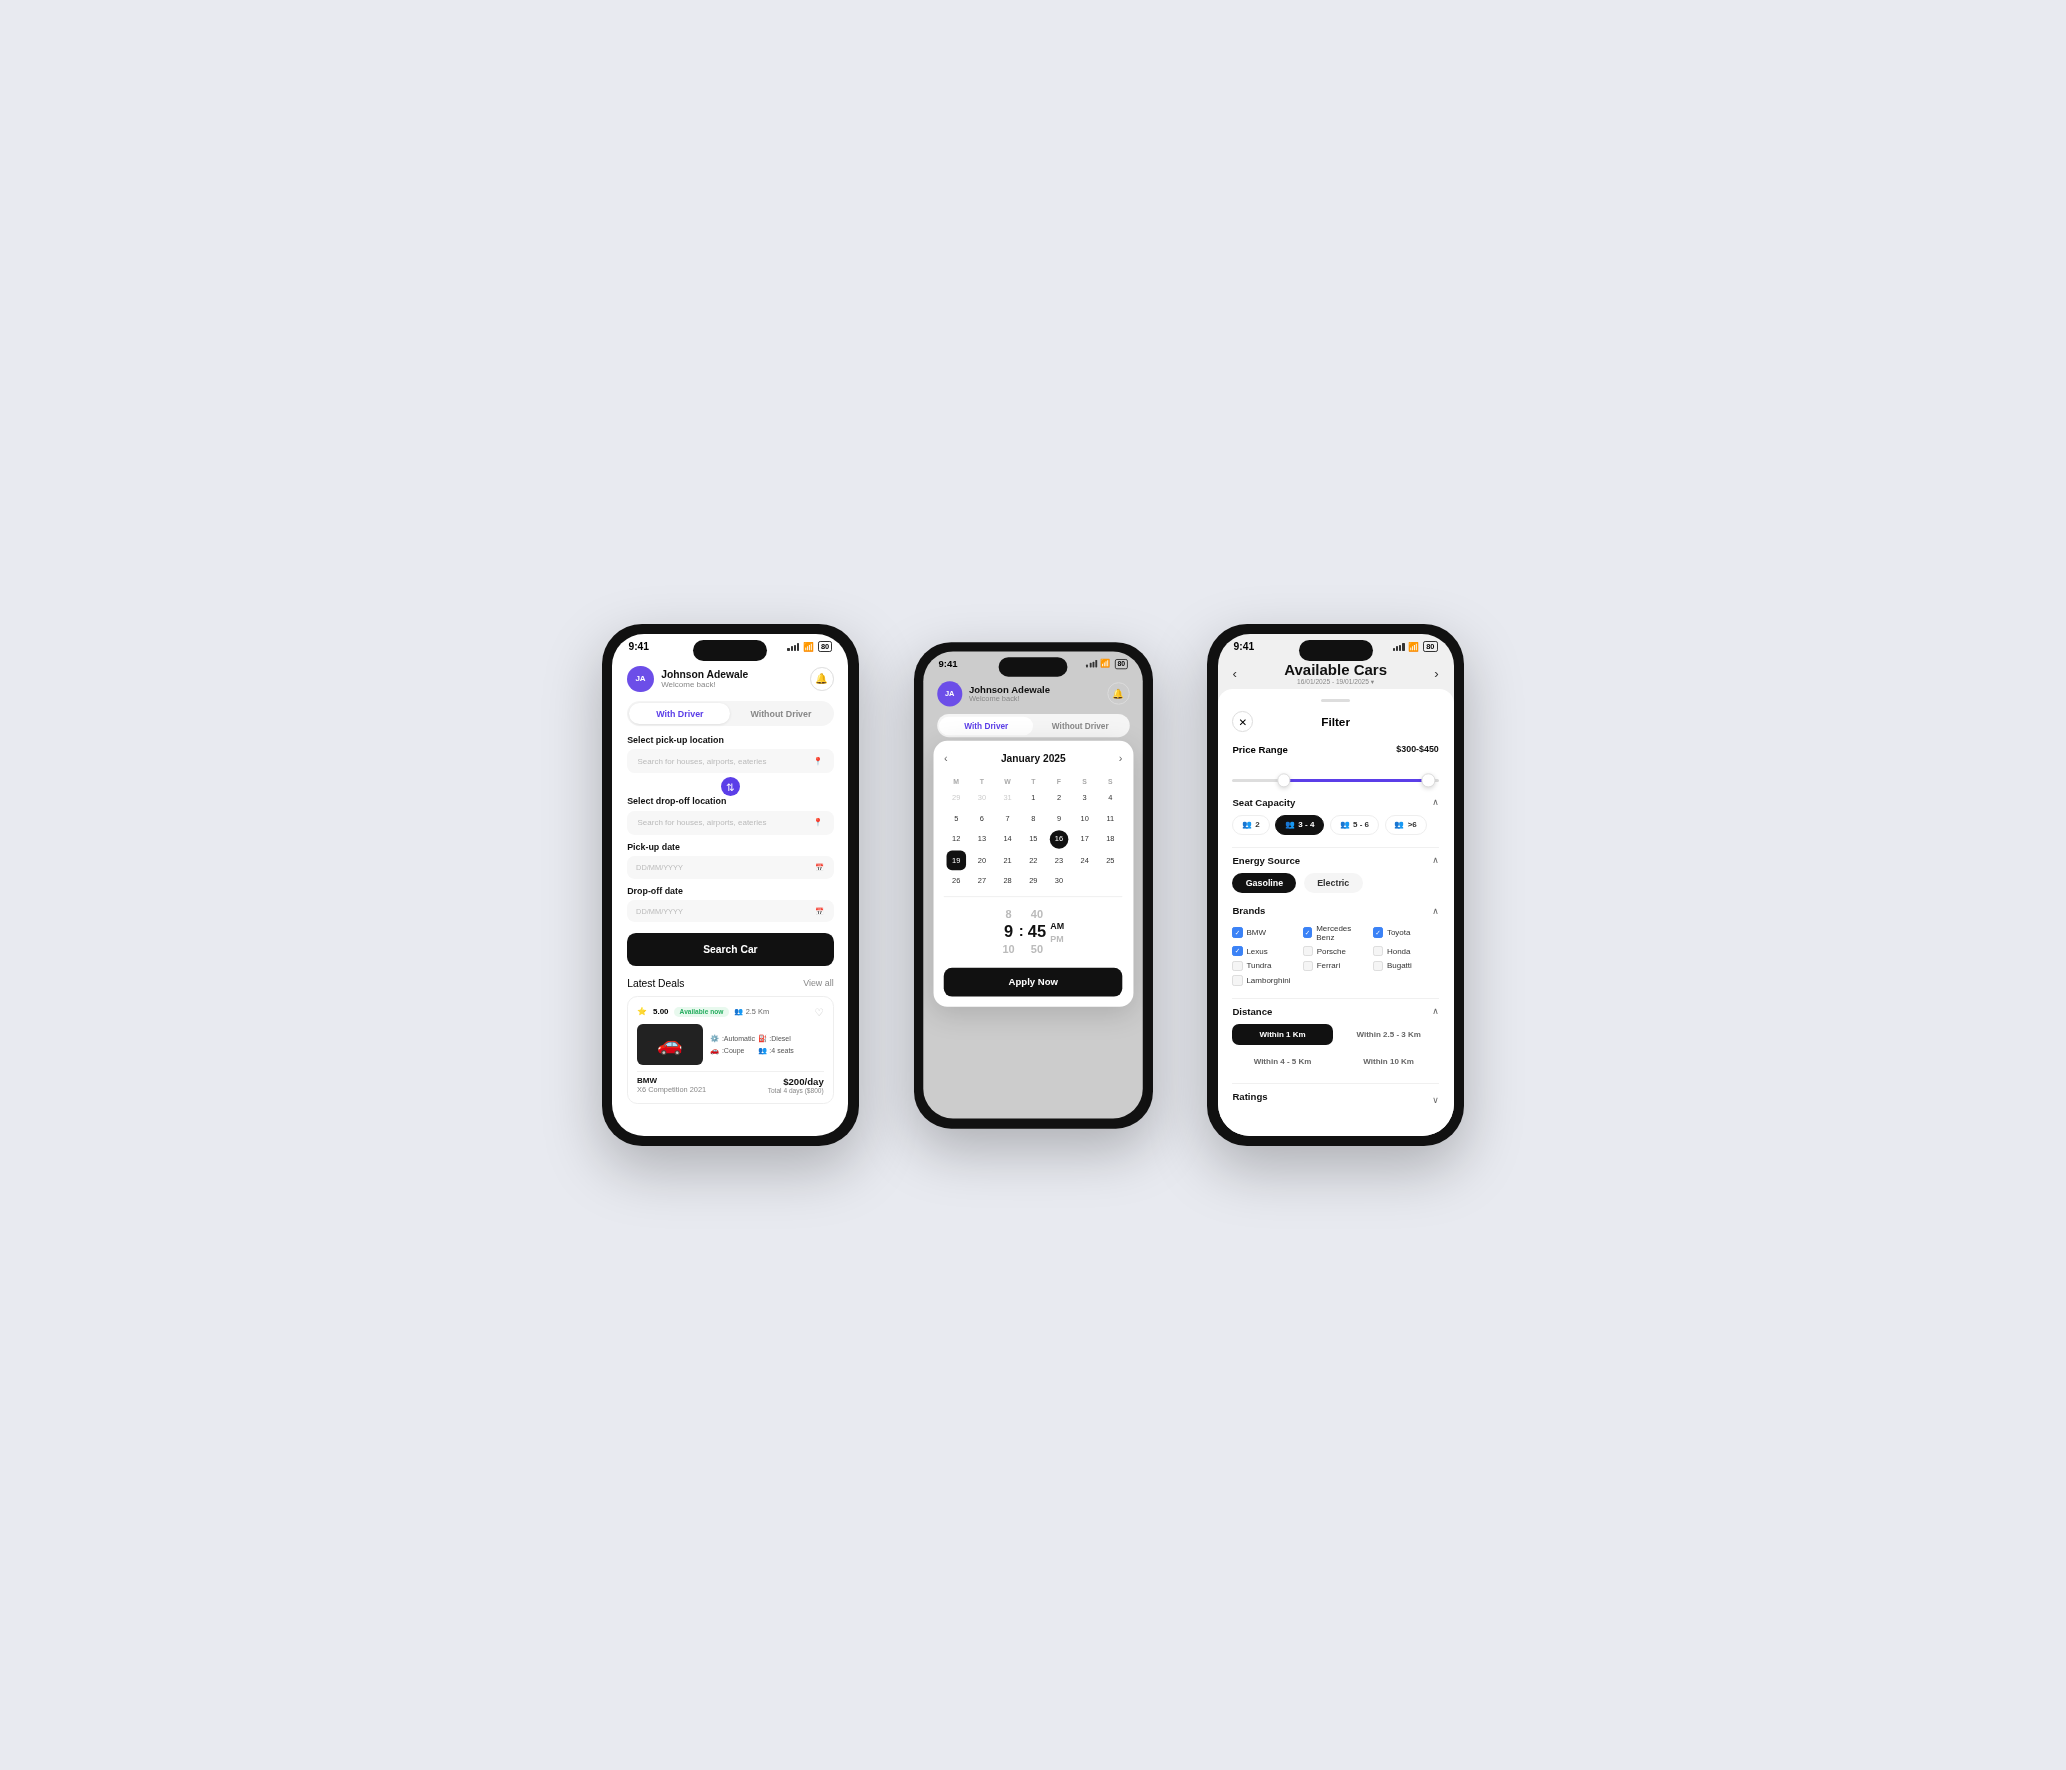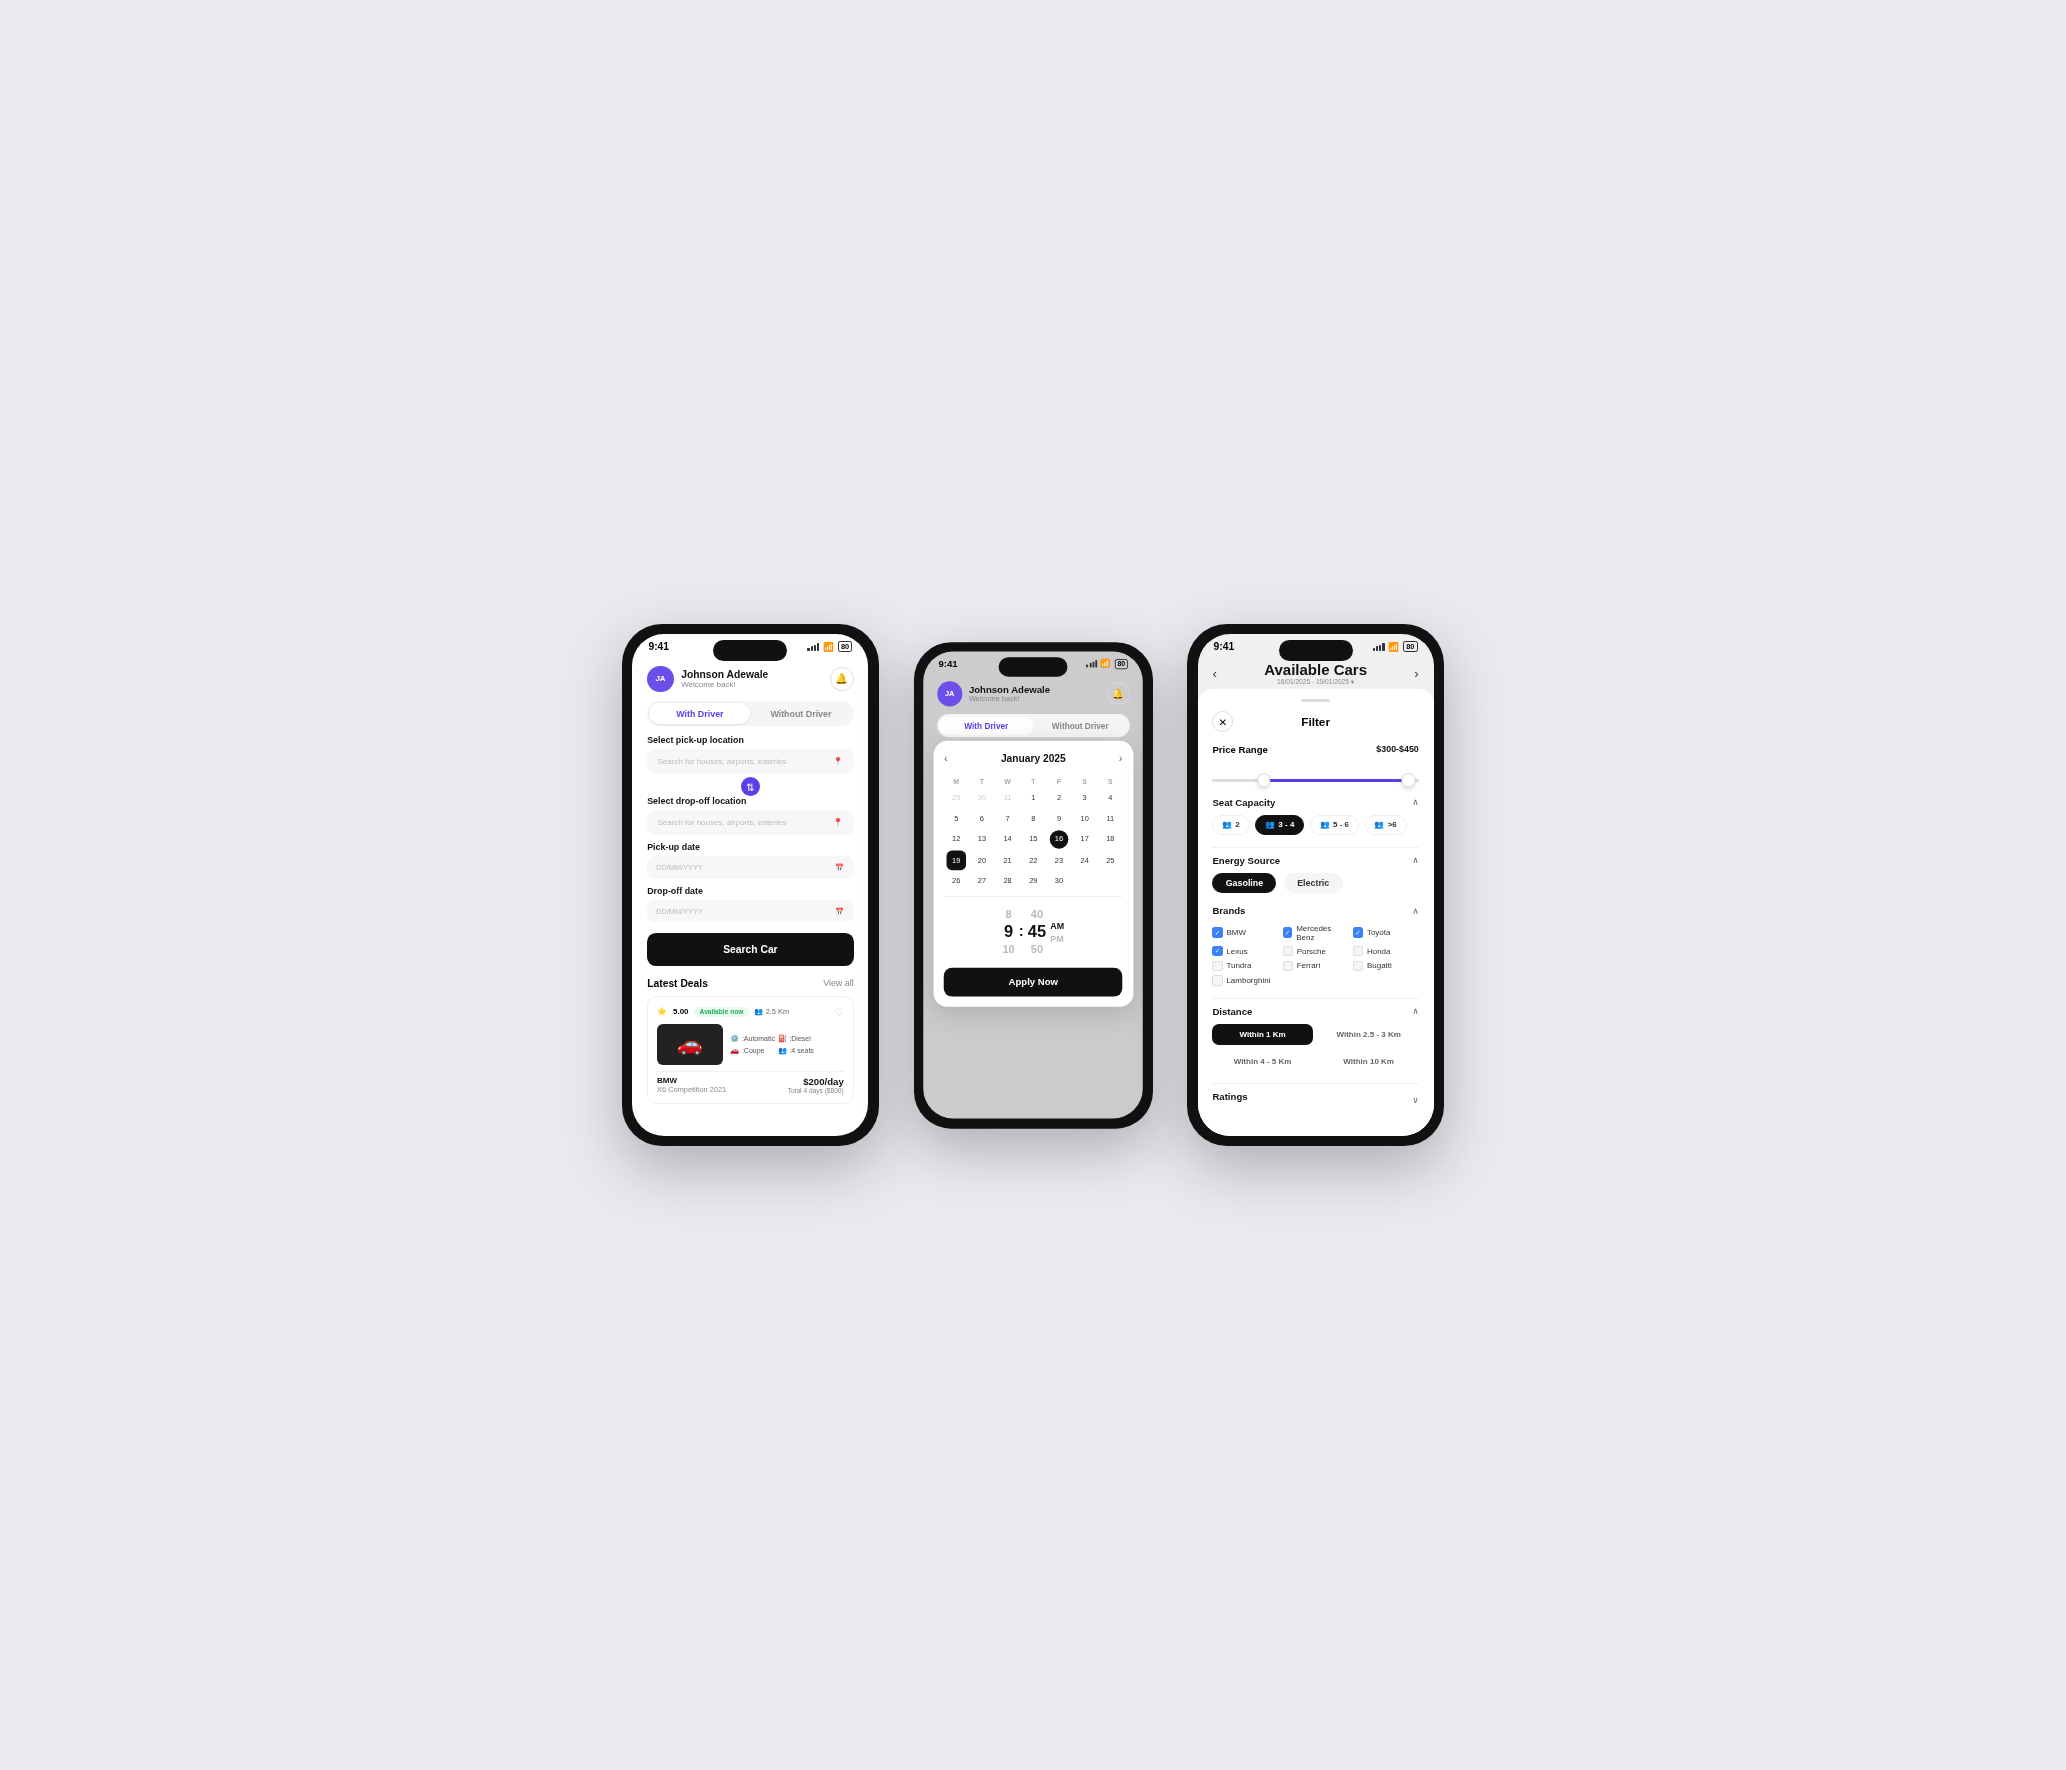--- a/index.html
+++ b/index.html
@@ -7,21 +7,21 @@
       background: #e8eaf0;
       display: flex;
       justify-content: center;
       align-items: center;
       min-height: 100vh;
       font-family: -apple-system, BlinkMacSystemFont, 'Segoe UI', sans-serif;
       padding: 44px 14.8px;
     }
     .phones-container {
       display: flex;
-      gap: 26px;
+      gap: 46px;
       align-items: center;
       justify-content: center;
     }
 
     
     .phone {
       background: #111;
       border-radius: 40px;
       padding: 10.3px;
       box-shadow: 0 22px 59px rgba(0,0,0,0.25);
@@ -189,21 +189,21 @@
       text-align: center;
     }
 
     .p1-latest {
       padding: 0 14.8px;
       margin-bottom: 7.4px;
       display: flex;
       justify-content: space-between;
       align-items: center;
     }
-    .p1-latest-title { font-size: 10.3px; font-weight: 700; }
+    .p1-latest-title { font-size: 10.3px; font-weight: 400; }
     .p1-view-all { font-size: 8.9px; color: #888; }
 
     .p1-card {
       margin: 0 14.8px;
       border: 0.7px solid #eee;
       border-radius: 10.3px;
       padding: 8.9px;
     }
     .p1-card-top {
       display: flex;

